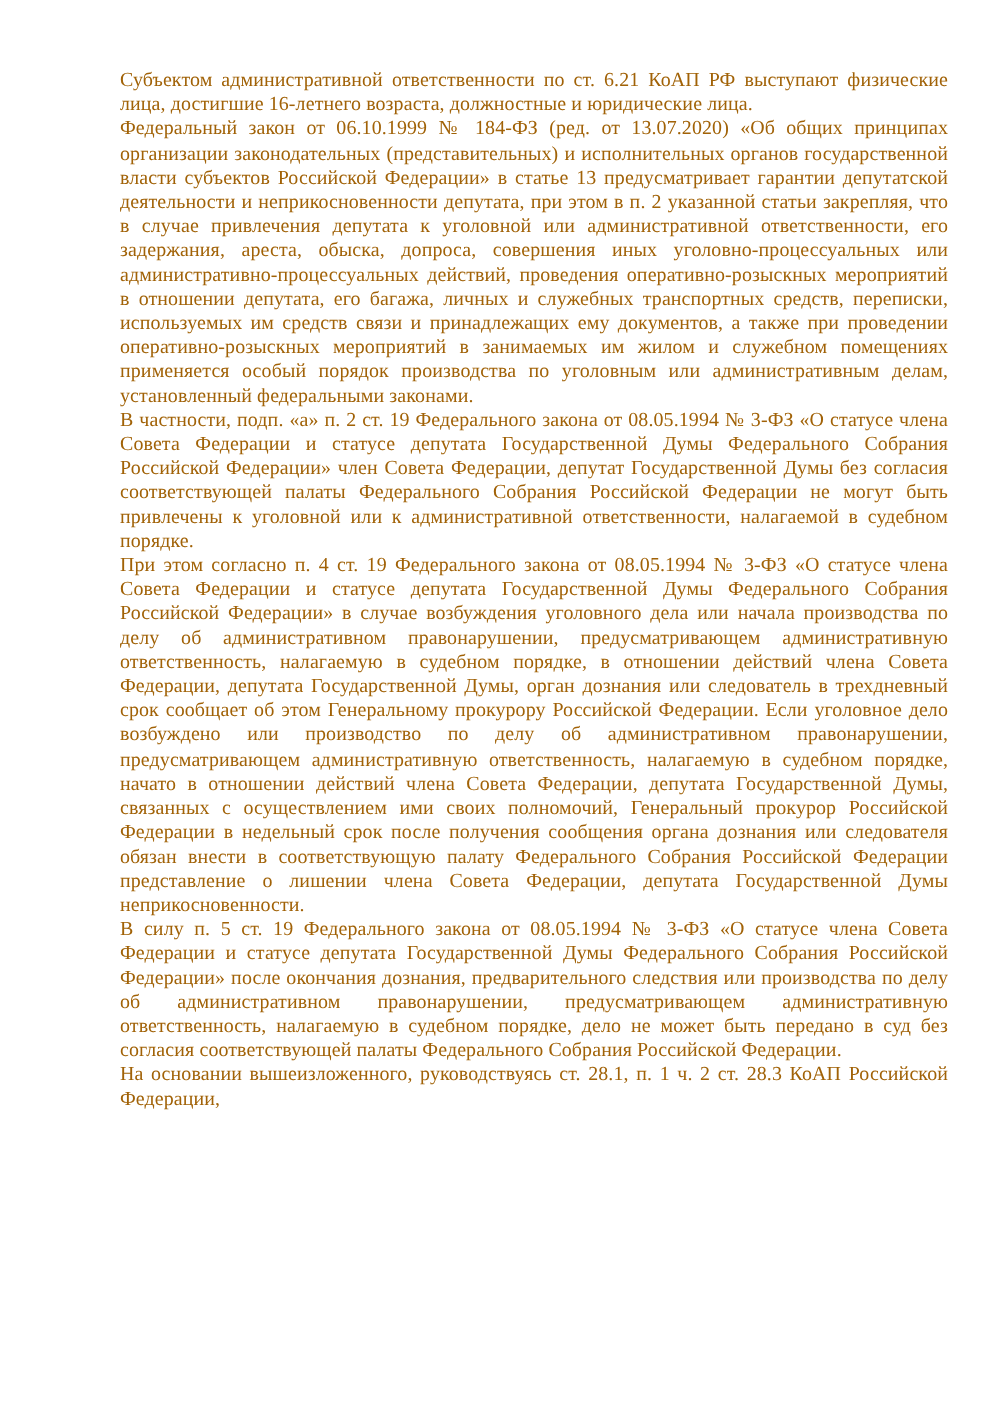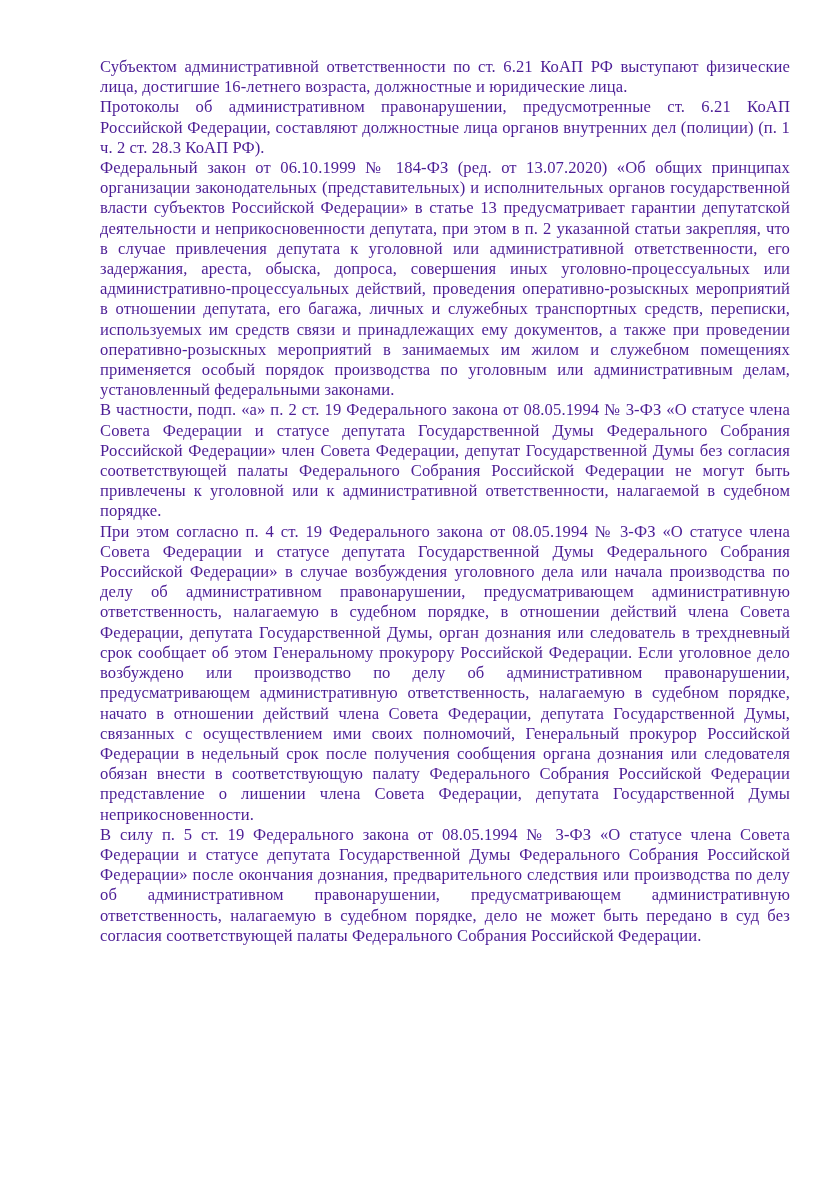--- a/index.html
+++ b/index.html
@@ -16,35 +16,35 @@
     box-sizing: border-box;
   }
   .content {
     position: absolute;
     top: 57px;
     left: 100px;
     width: 690px;
     font-family: "Liberation Serif", "DejaVu Serif", serif;
     font-size: 16.6px;
     line-height: 20.2px;
-    color: #4c1d95;
+    color: #a16207;
     text-align: justify;
     letter-spacing: 0.1px;
   }
   .para {
     margin: 0;
     padding: 0;
     text-indent: 0;
   }
 </style>
 </head>
 <body>
 
 <div class="page">
   <div class="content">
     <p class="para">Субъектом административной ответственности по ст. 6.21 КоАП РФ выступают физические лица, достигшие 16-летнего возраста, должностные и юридические лица.</p>
-    <p class="para">Протоколы об административном правонарушении, предусмотренные ст. 6.21 КоАП Российской Федерации, составляют должностные лица органов внутренних дел (полиции) (п. 1 ч. 2 ст. 28.3 КоАП РФ).</p>
     <p class="para">Федеральный закон от 06.10.1999 № 184-ФЗ (ред. от 13.07.2020) «Об общих принципах организации законодательных (представительных) и исполнительных органов государственной власти субъектов Российской Федерации» в статье 13 предусматривает гарантии депутатской деятельности и неприкосновенности депутата, при этом в п. 2 указанной статьи закрепляя, что в случае привлечения депутата к уголовной или административной ответственности, его задержания, ареста, обыска, допроса, совершения иных уголовно-процессуальных или административно-процессуальных действий, проведения оперативно-розыскных мероприятий в отношении депутата, его багажа, личных и служебных транспортных средств, переписки, используемых им средств связи и принадлежащих ему документов, а также при проведении оперативно-розыскных мероприятий в занимаемых им жилом и служебном помещениях применяется особый порядок производства по уголовным или административным делам, установленный федеральными законами.</p>
     <p class="para">В частности, подп. «а» п. 2 ст. 19 Федерального закона от 08.05.1994 № 3-ФЗ «О статусе члена Совета Федерации и статусе депутата Государственной Думы Федерального Собрания Российской Федерации» член Совета Федерации, депутат Государственной Думы без согласия соответствующей палаты Федерального Собрания Российской Федерации не могут быть привлечены к уголовной или к административной ответственности, налагаемой в судебном порядке.</p>
     <p class="para">При этом согласно п. 4 ст. 19 Федерального закона от 08.05.1994 № 3-ФЗ «О статусе члена Совета Федерации и статусе депутата Государственной Думы Федерального Собрания Российской Федерации» в случае возбуждения уголовного дела или начала производства по делу об административном правонарушении, предусматривающем административную ответственность, налагаемую в судебном порядке, в отношении действий члена Совета Федерации, депутата Государственной Думы, орган дознания или следователь в трехдневный срок сообщает об этом Генеральному прокурору Российской Федерации. Если уголовное дело возбуждено или производство по делу об административном правонарушении, предусматривающем административную ответственность, налагаемую в судебном порядке, начато в отношении действий члена Совета Федерации, депутата Государственной Думы, связанных с осуществлением ими своих полномочий, Генеральный прокурор Российской Федерации в недельный срок после получения сообщения органа дознания или следователя обязан внести в соответствующую палату Федерального Собрания Российской Федерации представление о лишении члена Совета Федерации, депутата Государственной Думы неприкосновенности.</p>
     <p class="para">В силу п. 5 ст. 19 Федерального закона от 08.05.1994 № 3-ФЗ «О статусе члена Совета Федерации и статусе депутата Государственной Думы Федерального Собрания Российской Федерации» после окончания дознания, предварительного следствия или производства по делу об административном правонарушении, предусматривающем административную ответственность, налагаемую в судебном порядке, дело не может быть передано в суд без согласия соответствующей палаты Федерального Собрания Российской Федерации.</p>
+    <p class="para">На основании вышеизложенного, руководствуясь ст. 28.1, п. 1 ч. 2 ст. 28.3 КоАП Российской Федерации,</p>
   </div>
 </div>
 
 </body></html>

